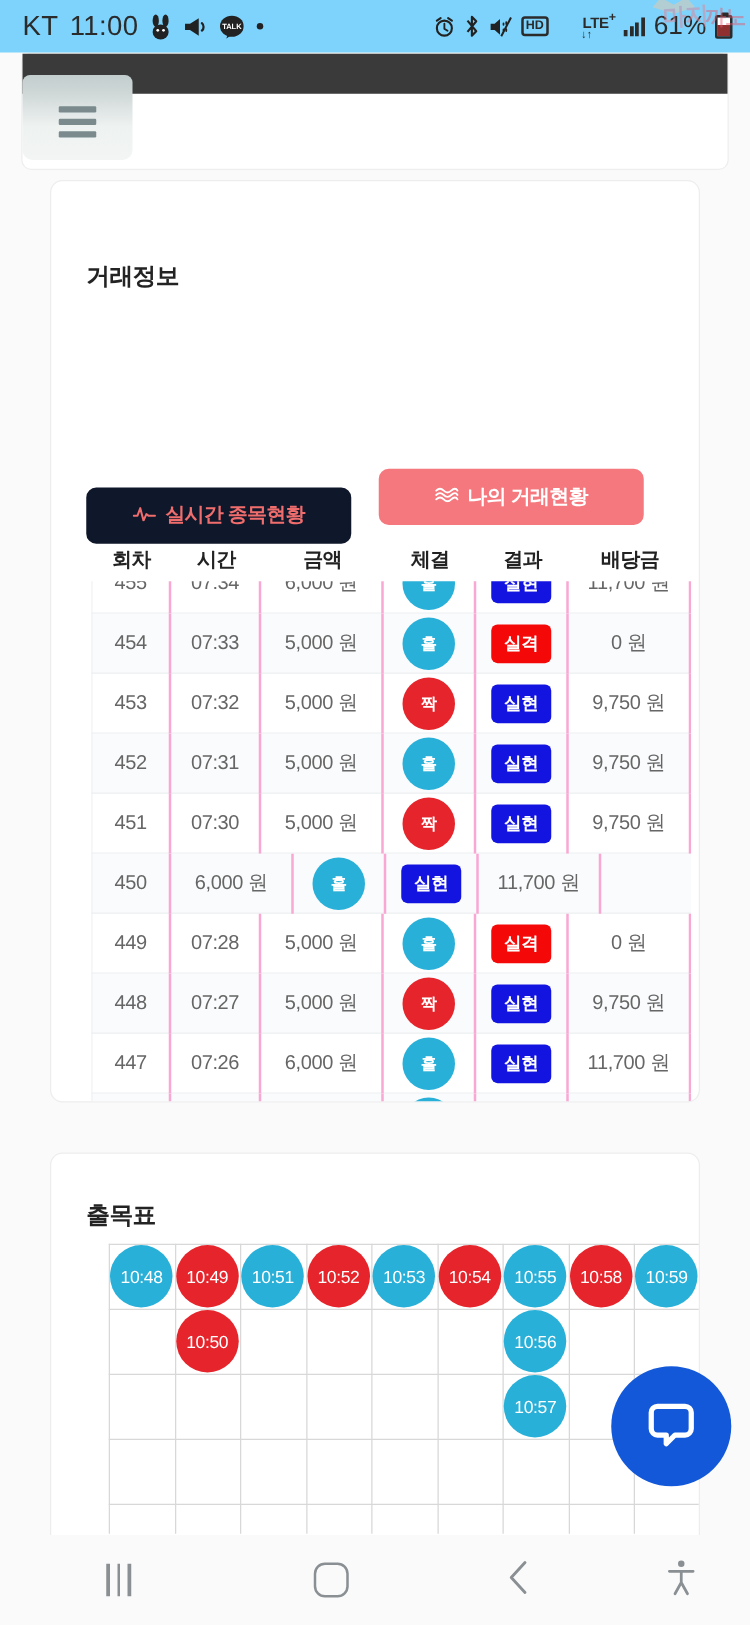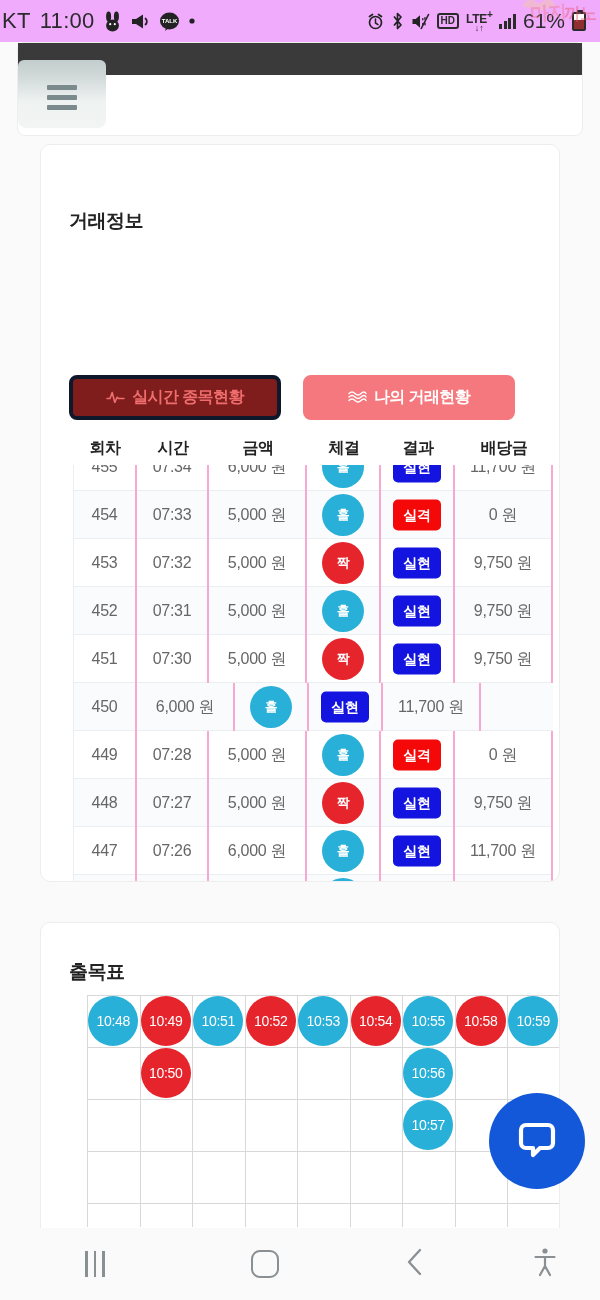--- a/index.html
+++ b/index.html
@@ -7,34 +7,34 @@
     width: 600px; height: 1300px;
     background: #ffffff;
     font-family: "Liberation Sans", "DejaVu Sans", sans-serif;
     overflow: hidden;
   }
   #app { position: relative; width: 600px; height: 1300px; background: #fafafa; }
 
   
   .statusbar {
     position: absolute; top: 0; left: 0; width: 600px; height: 42px;
-    background: #f0abfc; display: flex; align-items: center;
-    padding: 0 10px 0 2px; z-index: 40; justify-content: center;
+    background: #7dd3fc; display: flex; align-items: center;
+    padding: 0 10px 0 18px; z-index: 40; justify-content: center;
   }
   .sb-left { display: flex; align-items: center; gap: 9px; }
   .sb-carrier { font-size: 22px; color: #2b2b2b; letter-spacing: .3px; }
   .sb-time { font-size: 22px; color: #2b2b2b; letter-spacing: .3px; }
   .sb-ico { display: inline-flex; align-items: center; justify-content: center; }
   .sb-right {
     margin-left: auto; display: flex; align-items: center; gap: 7px;
     padding-right: 4px;
   }
   .sb-batt-txt { font-size: 21px; color: #2b2b2b; }
   .lte-wrap { display: flex; flex-direction: column; align-items: center; line-height: 1; }
-  .lte-top { font-size: 12px; font-weight: bold; color: #2b2b2b; letter-spacing: -.3px; }
+  .lte-top { font-size: 12px; font-weight: bold; color: #2b2b2b; letter-spacing: -.3px; margin-left: 20px; }
   .lte-bot { font-size: 9px; color: #2b2b2b; margin-top: -1px; }
   .bars { display: flex; align-items: flex-end; gap: 1.5px; height: 15px; }
   .bars i { width: 3px; background: #2b2b2b; display: block; }
   .bars i:nth-child(1){height:5px} .bars i:nth-child(2){height:8px}
   .bars i:nth-child(3){height:11px} .bars i:nth-child(4){height:15px}
   .hd-box {
     border: 2px solid #2b2b2b; border-radius: 3px; font-size: 10px;
     font-weight: bold; padding: 0 2px; color: #2b2b2b; line-height: 12px;
   }
   .batt {
@@ -94,21 +94,21 @@
 
   
   #trade-card { top: 144px; height: 738px; overflow: hidden; }
   .ti-title { position: absolute; top: 36px; left: 28px; margin-top: 27px; }
   .tabs { position: absolute; top: 230px; left: 28px; display: flex; gap: 22px; }
   .tab {
     width: 212px; height: 45px; border-radius: 8px; display: flex;
     align-items: center; justify-content: center; gap: 7px;
     font-size: 16px; font-weight: bold; letter-spacing: -.6px;
   }
-  .tab-out { background:#7f1d1d; border: 4px solid #0f172a; color: #ef6d6d; }
+  .tab-out { background:#0f172a; border: 2px solid #0f172a; color: #ef6d6d; margin-top: 15px; }
   .tab-fill { background:#f4787d; color:#ffffff; border: 2px solid #f4787d; }
 
   
   .tbl-head {
     position: absolute; top: 288px; left: 32px; width: 480px;
     display: flex; align-items: center; height: 30px;
   }
   .tbl-head > div {
     font-size: 16px; font-weight: bold; color: #222; text-align: center;
     letter-spacing: -.5px;

